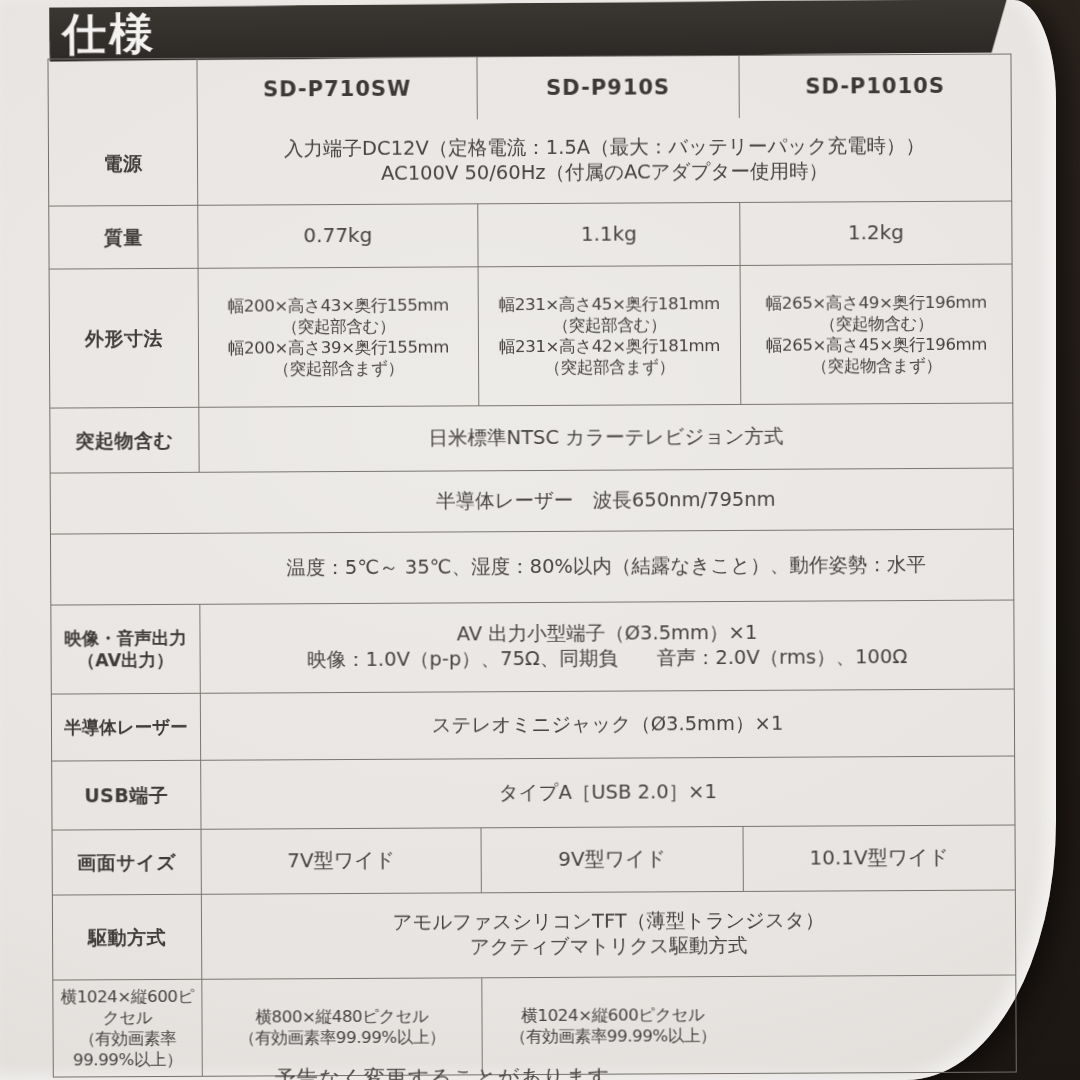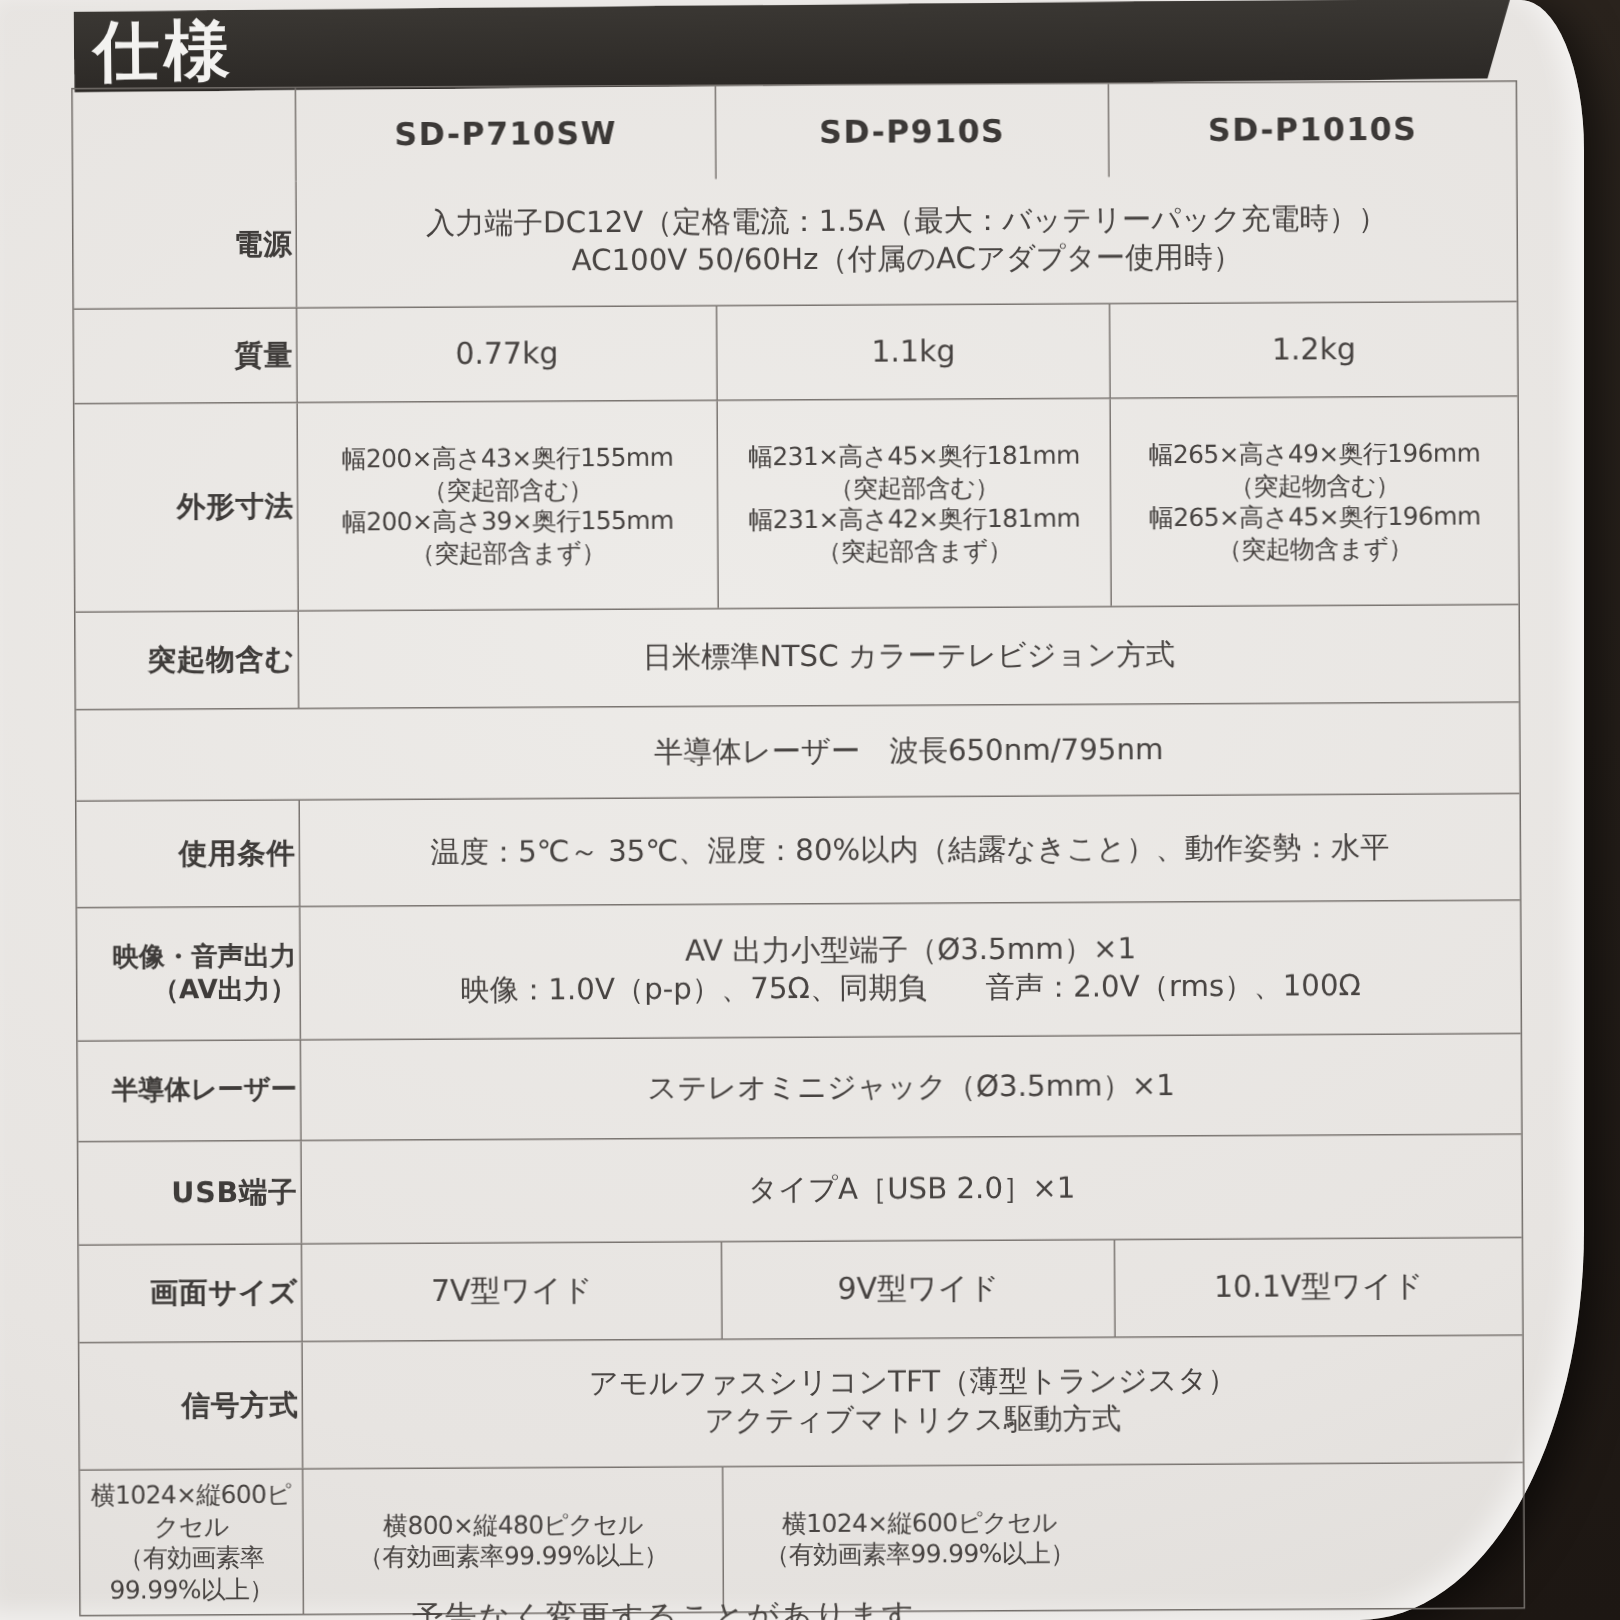--- a/index.html
+++ b/index.html
@@ -38,21 +38,21 @@
     display:grid;grid-template-columns:148px 280px 262px 272px;
     border-top:1.6px solid #7a7571;
   }
   .tr:first-child{border-top:none;}
   .td{
     display:flex;flex-direction:column;justify-content:center;align-items:center;
     text-align:center;border-left:1.6px solid #7a7571;
     line-height:1.27;font-size:20px;color:#474341;padding:0 2px;box-sizing:border-box;
   }
   .td:first-child{border-left:none;}
-  .label{font-weight:700;font-size:19px;color:#3f3c3a;letter-spacing:0.5px;align-items:flex-end;}
+  .label{font-weight:700;font-size:19px;color:#3f3c3a;letter-spacing:0.5px;}
   .label.small{font-size:17.5px;letter-spacing:0;}
   .model{font-weight:700;font-size:21px;letter-spacing:1px;color:#3c3937;}
   .dense{font-size:16.6px;letter-spacing:-0.4px;}
   .span-cell{font-size:19.5px;}
   .thead{height:62px;}
   .footnote{
     position:absolute;left:272px;top:1063px;font-size:21px;color:#4a4643;letter-spacing:1px;
   }
 </style>
 </head>
@@ -126,23 +126,20 @@
           <div class="td span-cell" style="grid-column: 2 / 5;">
             <div>日米標準NTSC カラーテレビジョン方式</div>
           </div>
         </div>
         <div class="tr" style="height: 60px;">
           <div class="td span-cell" style="grid-column: 2 / 5;">
             <div>半導体レーザー　波長650nm/795nm</div>
           </div>
         </div>
         <div class="tr" style="height: 70px;">
-          <div class="td label">
-            <div>使用条件</div>
-          </div>
           <div class="td span-cell" style="grid-column: 2 / 5;">
             <div>温度：5℃～ 35℃、湿度：80%以内（結露なきこと）、動作姿勢：水平</div>
           </div>
         </div>
         <div class="tr" style="height: 88px;">
           <div class="td label small">
             <div>映像・音声出力</div>
             <div>（AV出力）</div>
           </div>
           <div class="td span-cell" style="grid-column: 2 / 5;">
@@ -175,21 +172,21 @@
           </div>
           <div class="td">
             <div>9V型ワイド</div>
           </div>
           <div class="td">
             <div>10.1V型ワイド</div>
           </div>
         </div>
         <div class="tr" style="height: 84px;">
           <div class="td label">
-            <div>信号方式</div>
+            <div>駆動方式</div>
           </div>
           <div class="td span-cell" style="grid-column: 2 / 5;">
             <div>アモルファスシリコンTFT（薄型トランジスタ）</div>
             <div>アクティブマトリクス駆動方式</div>
           </div>
         </div>
         <div class="tr" style="height: 96px;">
           <div class="td dense">
             <div>横1024×縦600ピクセル</div>
             <div>（有効画素率99.99%以上）</div>

